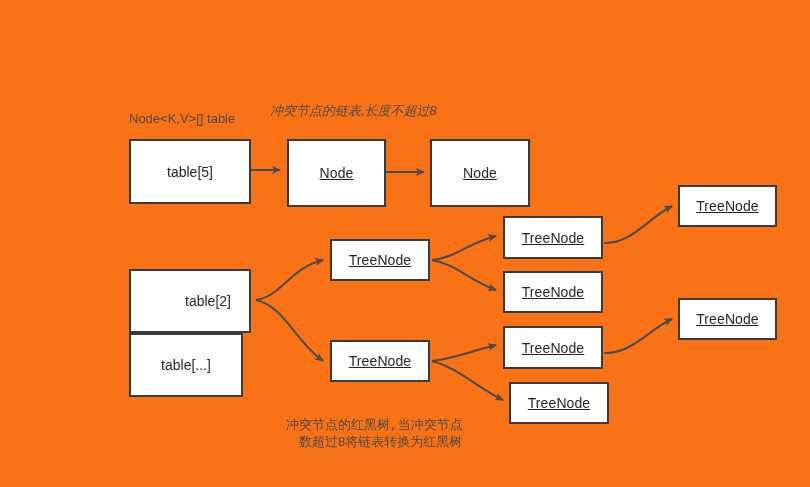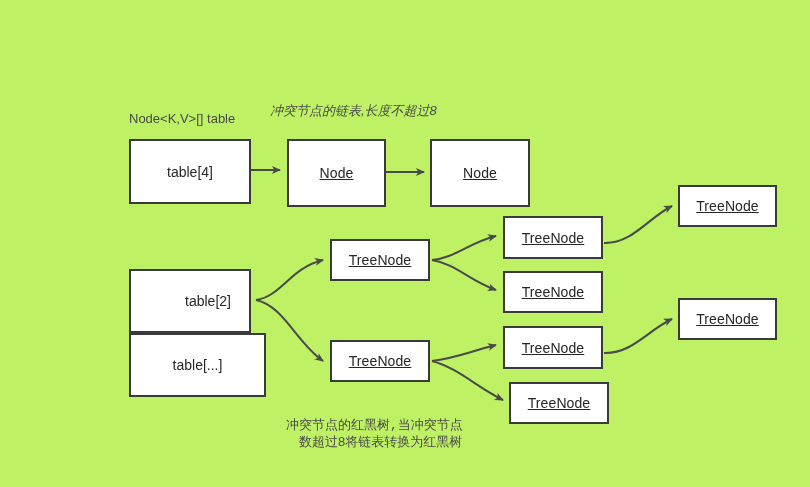--- a/index.html
+++ b/index.html
@@ -10,21 +10,21 @@
   body {
     width: 810px;
     height: 487px;
     overflow: hidden;
     font-family: "Liberation Sans", "DejaVu Sans", sans-serif;
   }
   #canvas {
     position: relative;
     width: 810px;
     height: 487px;
-    background: #bef264;
+    background: #f97316;
   }
   .edges {
     position: absolute;
     left: 0;
     top: 0;
     width: 810px;
     height: 487px;
     pointer-events: none;
   }
   .box {
@@ -95,26 +95,26 @@
   </svg>
 
   <div class="caption" style="left:129px; top:111px;">Node&lt;K,V&gt;[] table</div>
 
   <div class="caption" style="left:270px; top:103px;font-style:italic;">冲突节点的链表,长度不超过8</div>
 
   <div class="caption center" style="left:286px; top:418px;font-family:Liberation Mono, monospace;">冲突节点的红黑树,当冲突节点</div>
   <div class="caption center" style="left:292px; top:434px;margin-left:7px;">数超过8将链表转换为红黑树</div>
 
   <div class="cell" style="left:129px; top:139px; width:122px; height:65px;">
-    <span>table[4]</span>
+    <span>table[5]</span>
   </div>
   <div class="cell" style="left:129px; top:269px; width:122px; height:64px;padding-left:36px;">
     <span>table[2]</span>
   </div>
-  <div class="cell" style="left:129px; top:333px; width:137px; height:64px;">
+  <div class="cell" style="left:129px; top:333px; width:114px; height:64px;">
     <span>table[...]</span>
   </div>
 
   <div class="box" style="left:287px; top:139px; width:99px; height:68px;">
     <span>Node</span>
   </div>
   <div class="box" style="left:430px; top:139px; width:100px; height:68px;">
     <span>Node</span>
   </div>
 

